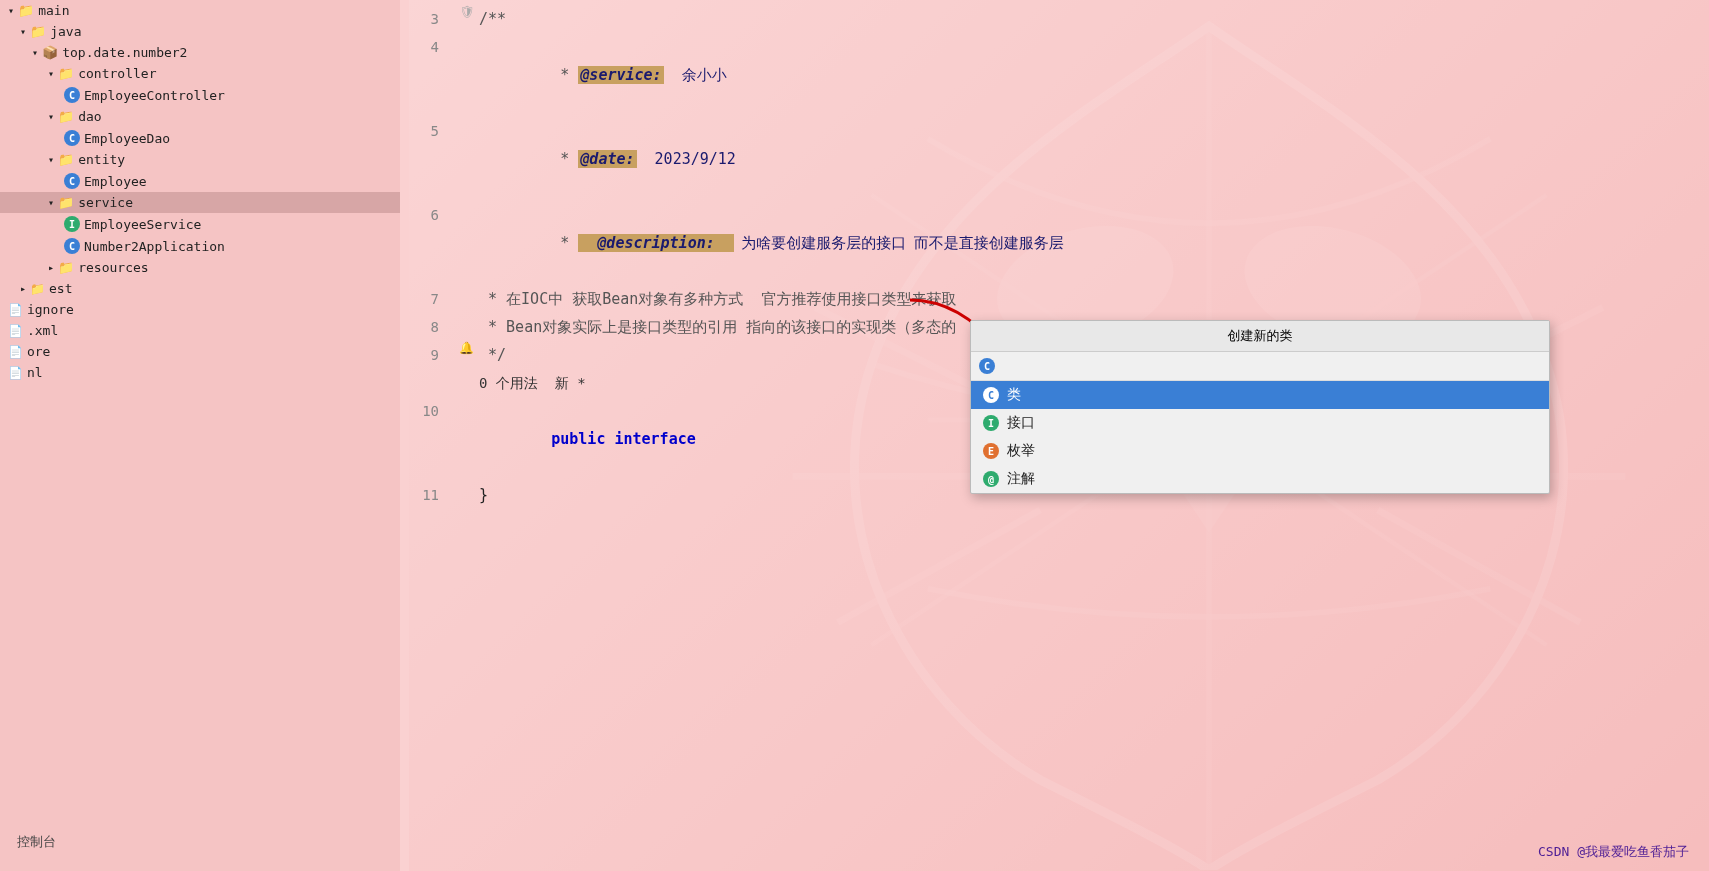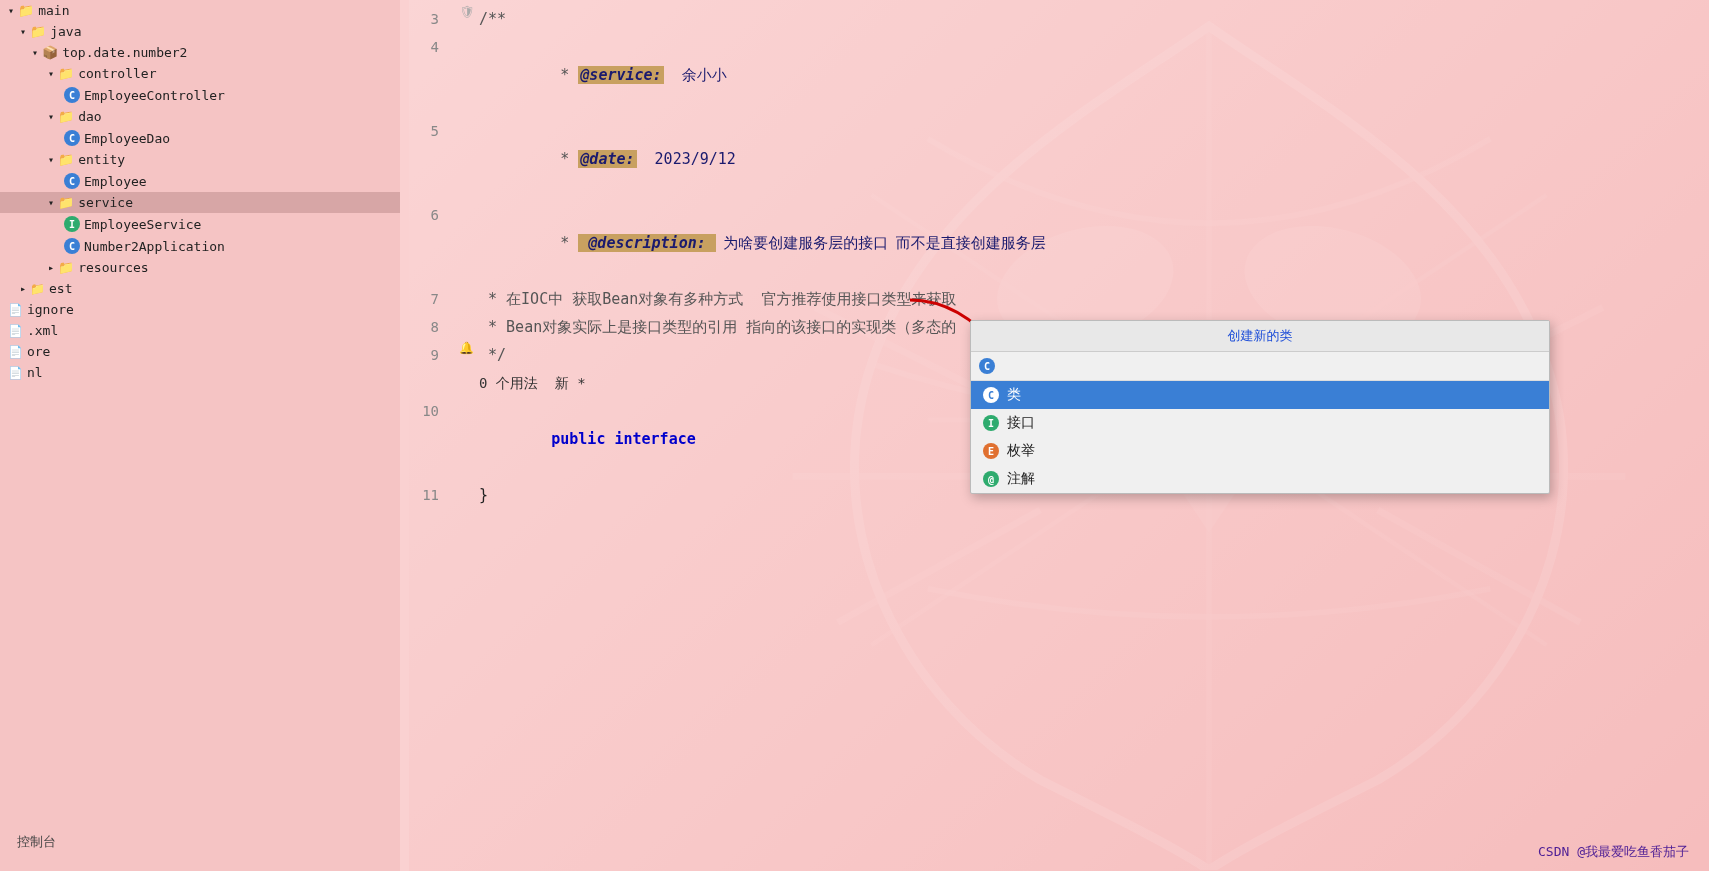--- a/index.html
+++ b/index.html
@@ -131,21 +131,21 @@
 
     .line-content {
       flex: 1;
       line-height: 28px;
       color: #1a1a6e;
       white-space: pre;
     }
 
     .kw-author { background: #c8a060; color: #1a1a6e; font-style: italic; font-weight: bold; padding: 0 2px; }
     .kw-date { background: #c8a060; color: #1a1a6e; font-style: italic; font-weight: bold; padding: 0 2px; }
-    .kw-desc { background: #c8a060; color: #1a1a6e; font-style: italic; font-weight: bold; padding: 0 10px; }
+    .kw-desc { background: #c8a060; color: #1a1a6e; font-style: italic; font-weight: bold; padding: 0 19px; }
     .kw-public { color: #0000cc; font-weight: bold; }
     .kw-interface { color: #0000cc; font-weight: bold; }
     .kw-comment { color: #555; }
 
     .line-special {
       color: #333;
       font-size: 14px;
     }
 
     
@@ -167,21 +167,21 @@
       border: 1px solid #bbb;
       box-shadow: 2px 4px 12px rgba(0,0,0,0.25);
       z-index: 100;
       border-radius: 2px;
     }
 
     .popup-title {
       text-align: center;
       padding: 6px 25px;
       font-size: 13px;
-      color: #1d4ed8;
+      color: #000000;
       background: #e8e8e8;
       border-bottom: 1px solid #ccc;
     }
 
     .popup-input-row {
       display: flex;
       align-items: center;
       padding: 6px 8px;
       border-bottom: 1px solid #ddd;
       gap: 6px;

